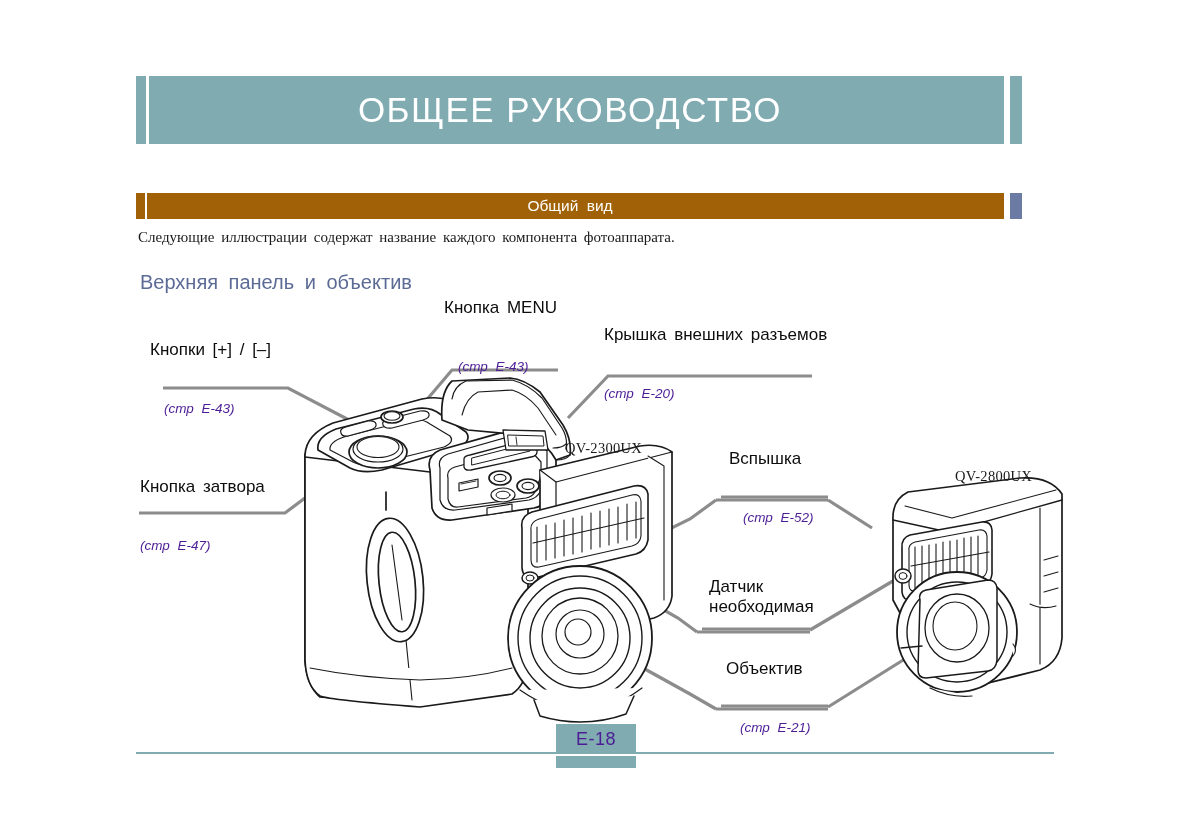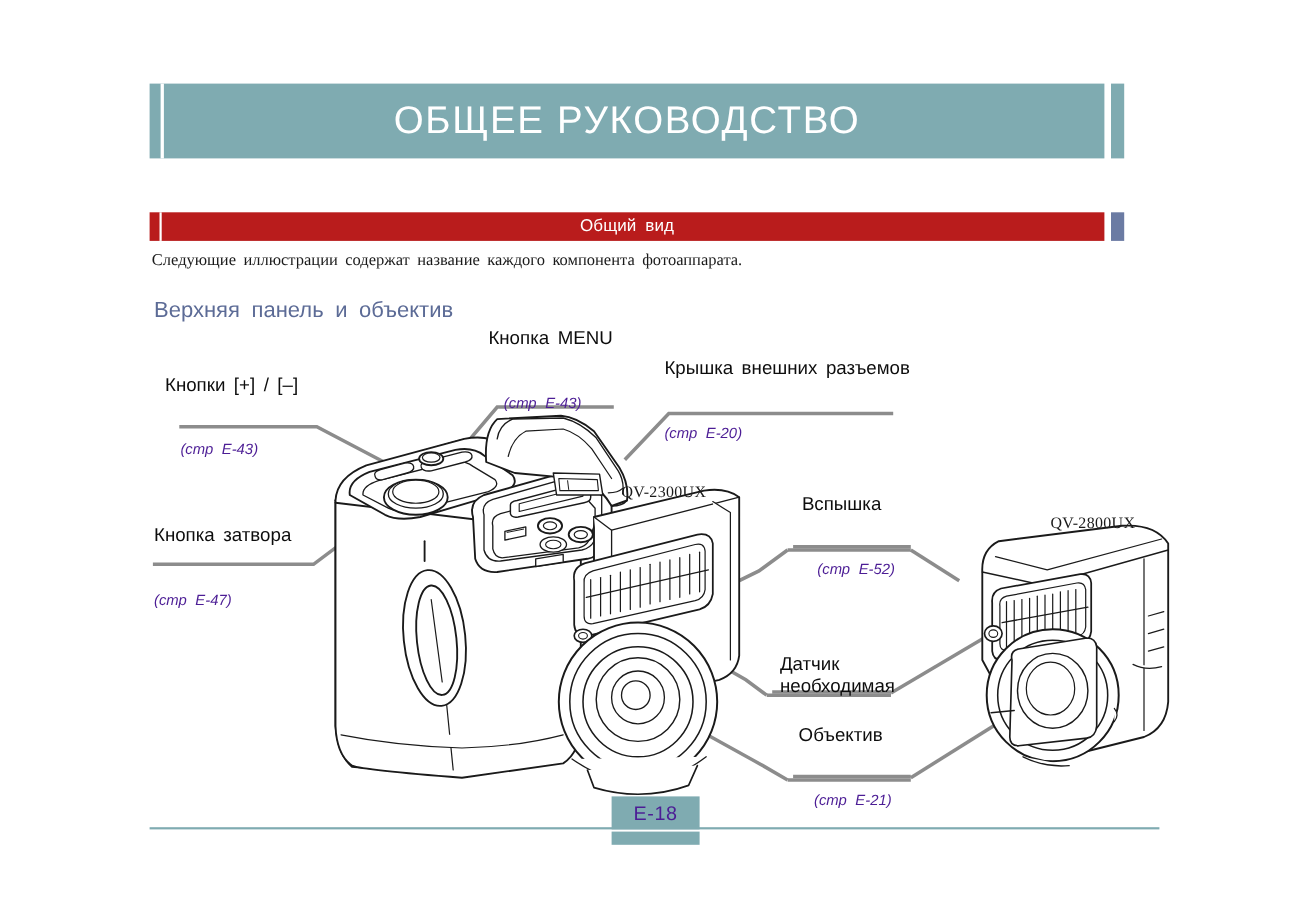--- a/index.html
+++ b/index.html
@@ -72,21 +72,21 @@
     white-space: nowrap;
   }
 
   
   .section-bar {
     position: absolute;
     left: 136px;
     top: 193px;
     width: 868px;
     height: 26px;
-    background: #b91c1c;
+    background: #a16207;
     display: flex;
     align-items: center;
     justify-content: center;
   }
   .section-bar-inner-rule {
     position: absolute;
     left: 9px;
     top: 0;
     width: 2px;
     height: 26px;
@@ -439,21 +439,21 @@
   <div class="callout" style="left:140px; top:477px;">
     <span class="ct-title">Кнопка затвора</span>
     <span class="ct-ref">(стр    E-47)</span>
   </div>
 
   <div class="callout indent" style="left:729px; top:449px;">
     <span class="ct-title">Вспышка</span>
     <span class="ct-ref">(стр    E-52)</span>
   </div>
 
-  <div class="callout" style="left:709px; top:594px;">
+  <div class="callout" style="left:709px; top:577px;">
     <span class="ct-title">Датчик</span>
     <span class="ct-title">необходимая</span>
   </div>
 
   <div class="callout indent" style="left:726px; top:659px;">
     <span class="ct-title">Объектив</span>
     <span class="ct-ref">(стр    E-21)</span>
   </div>
 
   <div class="model-label" style="left:565px; top:412px;">QV-2300UX</div>

